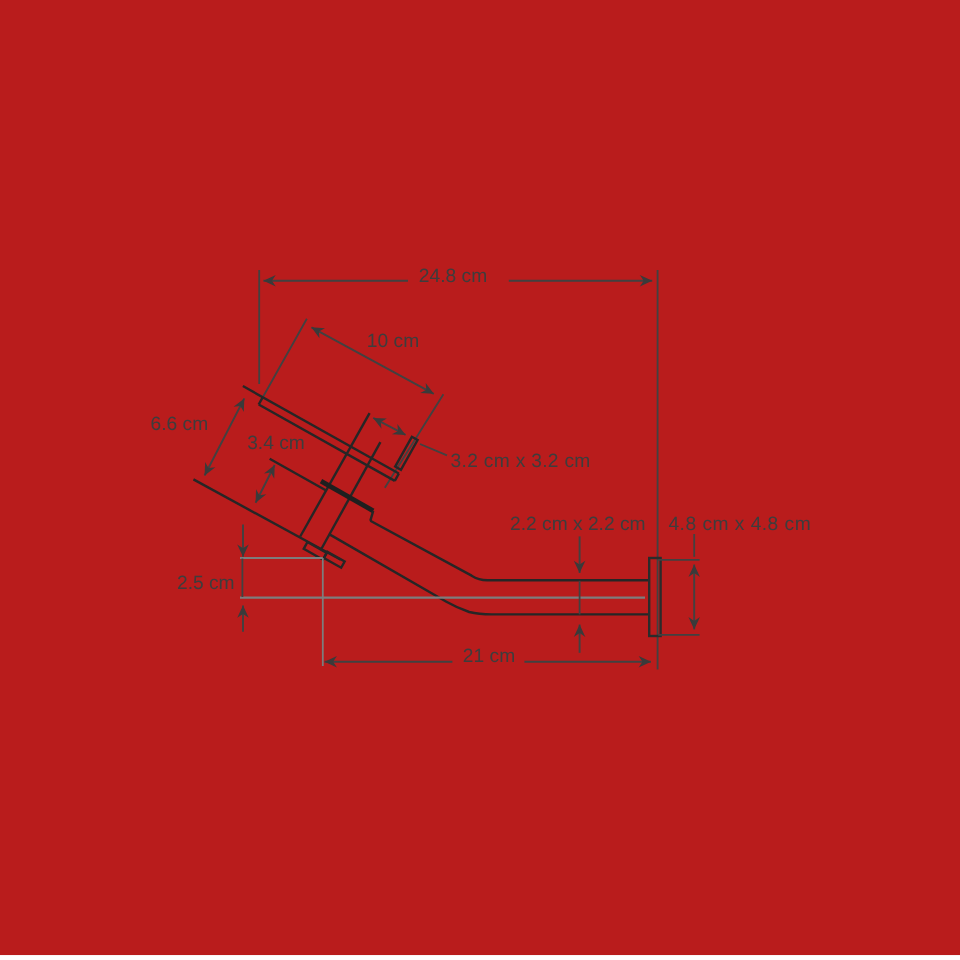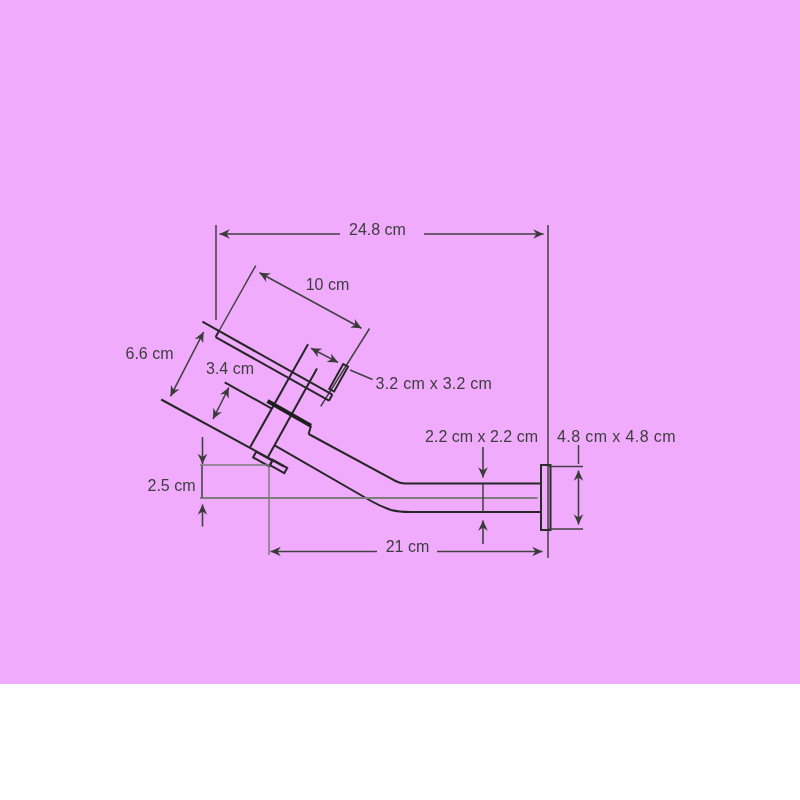--- a/index.html
+++ b/index.html
@@ -1,16 +1,16 @@
 <!DOCTYPE html>
 <html><head>
 <meta charset="utf-8">
 <style>
   html,body{margin:0;padding:0;background:#ffffff;}
-  .page{width:800px;height:684px;position:relative;background:#f0abfc;}
+  .page{width:800px;height:796px;position:relative;background:#b91c1c;}
   text{font-family:"Liberation Sans",sans-serif;fill:#3d3d3d;font-size:16px;}
 </style>
 </head>
 <body>
 
 <div class="page">
 <svg width="800" height="800" viewBox="0 0 800 800" xmlns="http://www.w3.org/2000/svg">
 <defs>
   <marker id="aL" markerWidth="16" markerHeight="16" refX="1" refY="8" orient="auto" markerUnits="userSpaceOnUse">
     <path d="M1,8 L11.3,3.2 L8.1,8 L11.3,12.8 Z" fill="#3a3a3a"></path>

